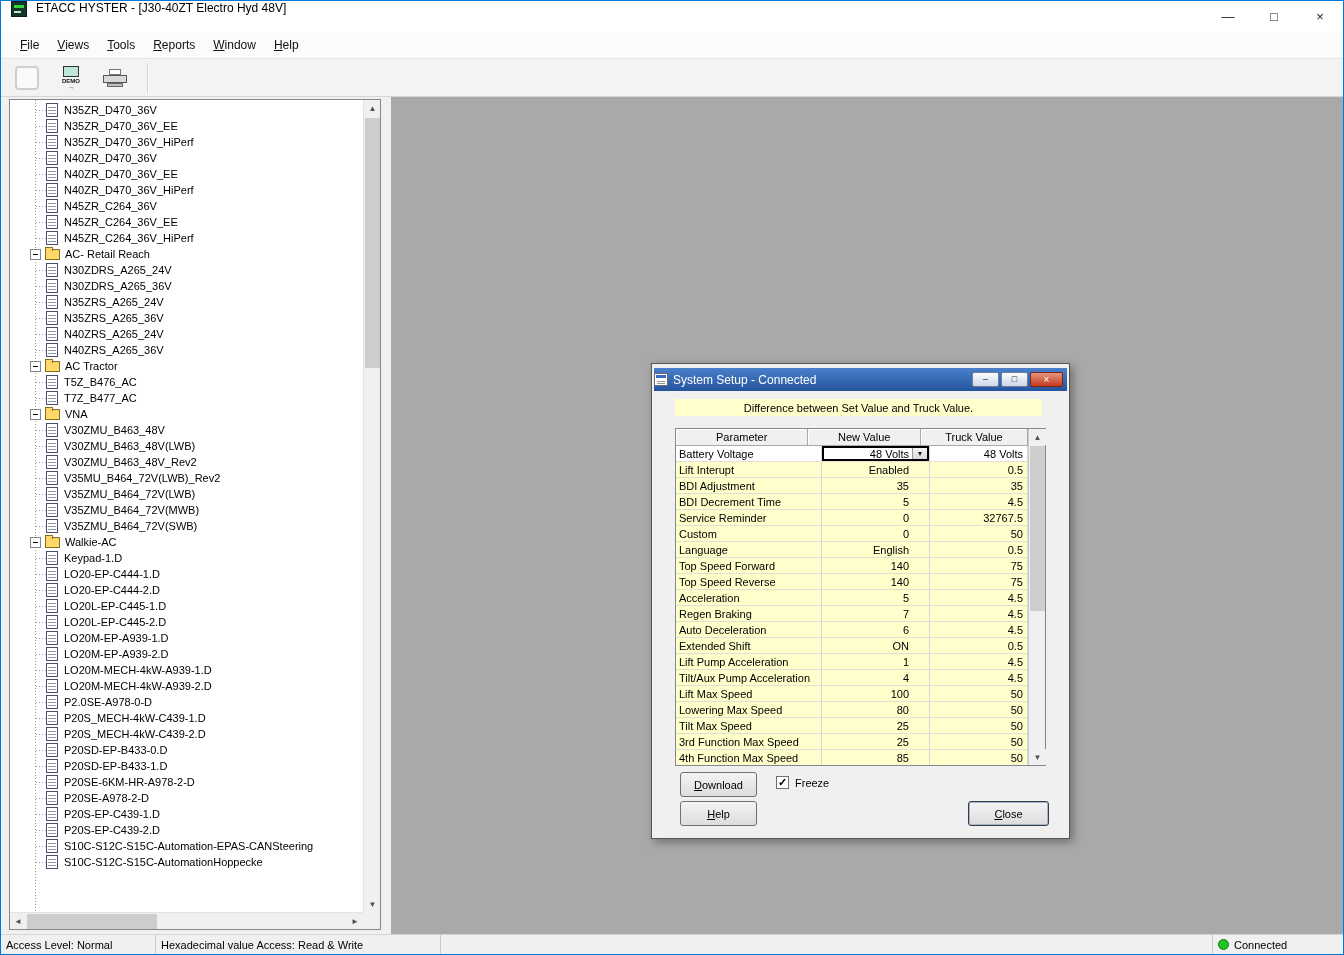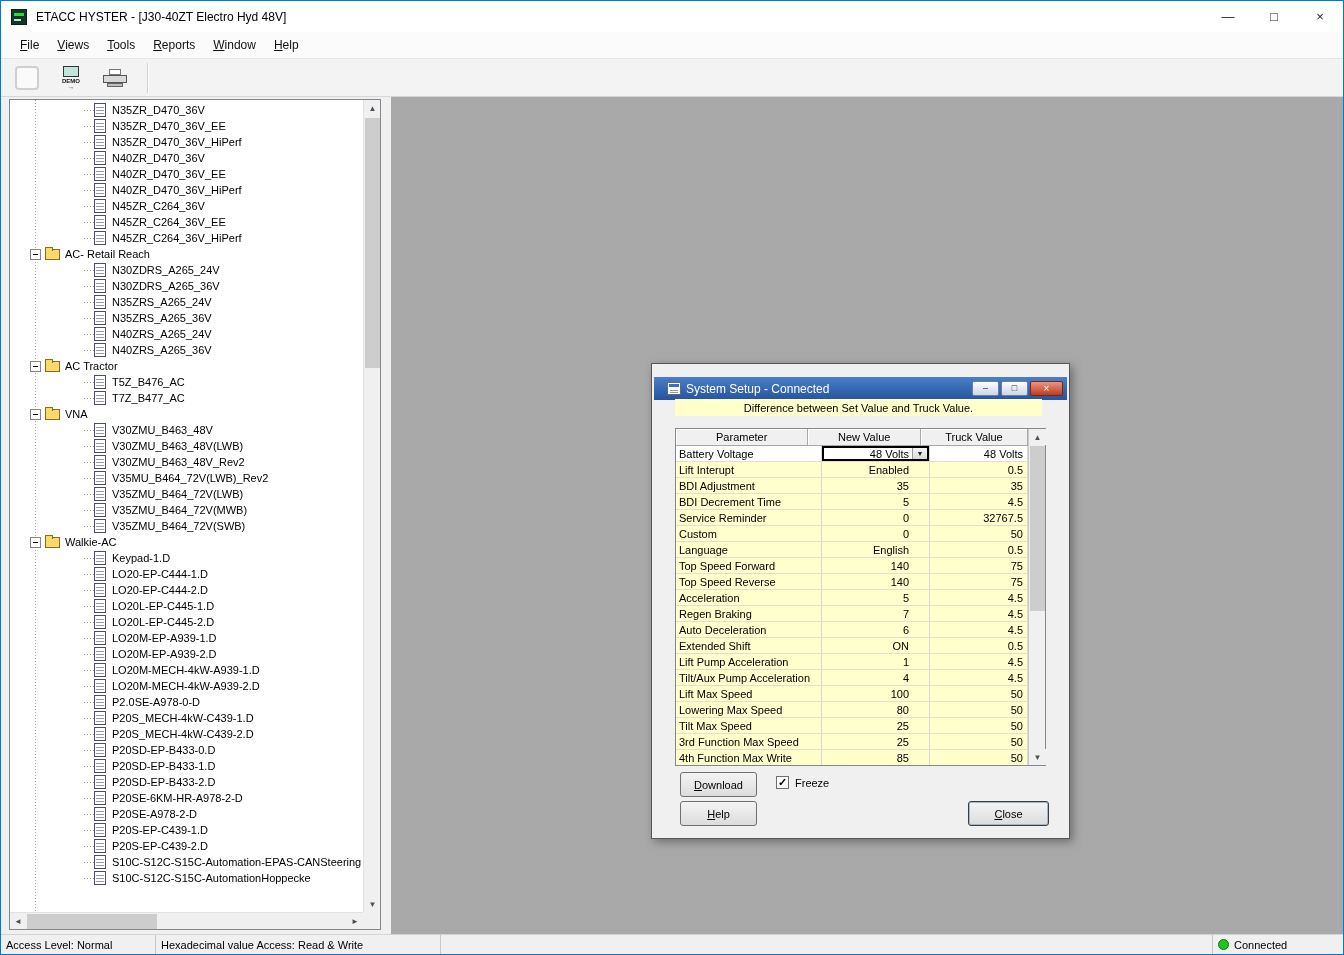--- a/index.html
+++ b/index.html
@@ -1,20 +1,20 @@
 <!DOCTYPE html>
 <html><head>
 <meta charset="utf-8">
 <style>
   * { margin:0; padding:0; box-sizing:border-box; }
   html,body { width:1344px; height:955px; font-family:"Liberation Sans", sans-serif; background:#fff; }
   .window { width:1344px; height:955px; border:1px solid #0078d7; display:flex; flex-direction:column; overflow:hidden; background:#fff; }
 
   
-  .titlebar { flex:0 0 31px; background:#ffffff; display:flex; align-items:center; }
+  .titlebar { flex:0 0 31px; background:#ffffff; display:flex; }
   .app-icon { width:16px; height:16px; margin-left:10px; background:#12372a; border:1px solid #0a2018; position:relative; }
   .app-icon::before { content:""; position:absolute; left:2px; top:3px; width:10px; height:3px; background:#35d43a; }
   .app-icon::after { content:""; position:absolute; left:2px; top:9px; width:7px; height:2px; background:#bfe8c0; }
   .title-text { font-size:12px; color:#000; margin-left:9px; flex:1; white-space:nowrap; }
   .win-controls { display:flex; height:100%; }
   .win-btn { width:46px; height:100%; display:flex; align-items:center; justify-content:center; font-size:13px; color:#222; }
 
   
   .menubar { flex:0 0 26px; background:#fbfbfb; display:flex; align-items:center; padding-left:10px; font-size:12px; color:#111; }
   .menu-item { padding:4px 9px; cursor:default; }
@@ -35,21 +35,21 @@
   
   .content { flex:1; position:relative; background:#f0f0f0; overflow:hidden; }
   .client-area { position:absolute; left:390px; top:0; right:0; bottom:0; background:#a9a9a9; }
 
   
   .tree-panel { position:absolute; left:8px; top:2px; width:372px; bottom:4px; background:#fff; border:1px solid #828790; overflow:hidden; }
   .tree-list { position:absolute; left:0; top:0; right:17px; bottom:17px; overflow:hidden; padding-top:2px;
     background-image:repeating-linear-gradient(to bottom,#9a9a9a 0 1px,transparent 1px 3px);
     background-size:1px 100%; background-position:25px 0; background-repeat:no-repeat; }
   .tree-row { height:16px; display:flex; align-items:center; font-size:11px; color:#000; position:relative; white-space:nowrap; background:#fff0; }
-  .tree-row.leaf { padding-left:36px;margin-left:48px; }
+  .tree-row.leaf { padding-left:36px; }
   .tree-row.leaf::before { content:""; position:absolute; left:26px; top:8px; width:18px; height:1px;
     background:repeating-linear-gradient(to right,#9a9a9a 0 1px,transparent 1px 3px); }
   .tree-row.folder { padding-left:20px; }
   .expander { width:11px; height:11px; border:1px solid #848484; background:#fff; display:flex; align-items:center; justify-content:center; margin-right:4px; flex:0 0 11px; }
   .expander::after { content:""; width:5px; height:1px; background:#000; }
   .folder-icon { width:15px; height:11px; background:#ffd86b; border:1px solid #8a6d1a; position:relative; margin-right:5px; flex:0 0 15px; }
   .folder-icon::before { content:""; position:absolute; left:-1px; top:-3px; width:6px; height:3px; background:#ffd86b; border:1px solid #8a6d1a; border-bottom:none; }
   .doc-icon { width:12px; height:14px; background:#fefefe; border:1px solid #4c4c6e; margin-right:6px; flex:0 0 12px; padding-top:1px; }
   .doc-icon i { display:block; height:1px; background:#8f9ab0; margin:2px 1px 0 1px; }
   .tree-row .lbl { overflow:hidden; }
@@ -58,21 +58,21 @@
   .sb-v { position:absolute; right:0; top:0; bottom:17px; width:17px; background:#f0f0f0; border-left:1px solid #e2e2e2; }
   .sb-h { position:absolute; left:0; right:17px; bottom:0; height:17px; background:#f0f0f0; border-top:1px solid #e2e2e2; }
   .sb-corner { position:absolute; right:0; bottom:0; width:17px; height:17px; background:#f0f0f0; }
   .sb-btn { position:absolute; width:17px; height:16px; display:flex; align-items:center; justify-content:center; font-size:8px; color:#505050; background:#f0f0f0; }
   .sb-btn.h { width:16px; height:17px; }
   .sb-thumb-v { position:absolute; left:1px; width:15px; background:#cdcdcd; }
   .sb-thumb-h { position:absolute; top:1px; height:15px; background:#cdcdcd; }
 
   
   .dialog { position:absolute; left:650px; top:266px; width:419px; height:476px; background:#f0f0f0; border:1px solid #565656; box-shadow:3px 3px 9px rgba(0,0,0,.35); }
-  .dlg-titlebar { position:absolute; left:2px; top:13px; right:2px; height:23px; background:linear-gradient(to bottom,#4a7fcb,#24549c); display:flex; align-items:center; padding-left:13px; color:#fff; font-size:12px; }
+  .dlg-titlebar { position:absolute; left:2px; top:4px; right:2px; height:23px; background:linear-gradient(to bottom,#4a7fcb,#24549c); display:flex; align-items:center; padding-left:0; color:#fff; font-size:12px; }
   .dlg-icon { width:14px; height:13px; background:#fff; border:1px solid #667; position:relative; margin-right:5px; flex:0 0 14px; }
   .dlg-icon::before { content:""; position:absolute; left:1px; top:1px; right:1px; height:3px; background:#3a6ec4; }
   .dlg-icon::after { content:""; position:absolute; left:2px; top:7px; width:8px; height:1px; background:#999; box-shadow:0 2px 0 #999; }
   .dlg-title { flex:1; }
   .dlg-btns { display:flex; gap:2px; margin-right:4px; }
   .dlg-btn { width:27px; height:15px; border:1px solid #6d7f9c; border-radius:2px; background:linear-gradient(to bottom,#fdfdfd,#ccd6e6); display:flex; align-items:center; justify-content:center; font-size:9px; color:#223; line-height:1; }
   .dlg-btn.close { width:33px; background:linear-gradient(to bottom,#e9967f,#c03a1f); border-color:#7e2413; color:#fff; font-size:10px; }
 
   .dlg-banner { position:absolute; left:23px; top:35px; width:367px; height:17px; background:#ffffcc; font-size:11px; display:flex; align-items:center; justify-content:center; color:#000; }
 
@@ -479,28 +479,20 @@
               <i></i>
             </span>
             <span class="lbl">P20SD-EP-B433-1.D</span>
           </div>
           <div class="tree-row leaf">
             <span class="doc-icon">
               <i></i>
               <i></i>
               <i></i>
             </span>
-            <span class="lbl">P20SD-EP-B433-2.D</span>
-          </div>
-          <div class="tree-row leaf">
-            <span class="doc-icon">
-              <i></i>
-              <i></i>
-              <i></i>
-            </span>
             <span class="lbl">P20SE-6KM-HR-A978-2-D</span>
           </div>
           <div class="tree-row leaf">
             <span class="doc-icon">
               <i></i>
               <i></i>
               <i></i>
             </span>
             <span class="lbl">P20SE-A978-2-D</span>
           </div>
@@ -664,21 +656,21 @@
               <span class="tc c-param">Tilt Max Speed</span>
               <span class="tc c-new">25</span>
               <span class="tc c-truck">50</span>
             </div>
             <div class="trow diff">
               <span class="tc c-param">3rd Function Max Speed</span>
               <span class="tc c-new">25</span>
               <span class="tc c-truck">50</span>
             </div>
             <div class="trow diff">
-              <span class="tc c-param">4th Function Max Write</span>
+              <span class="tc c-param">4th Function Max Speed</span>
               <span class="tc c-new">85</span>
               <span class="tc c-truck">50</span>
             </div>
           </div>
         <div class="tbl-sb">
           <span class="sb-btn" style="top:0;">▲</span>
           <span class="sb-thumb-v" style="top:17px;height:165px;"></span>
           <span class="sb-btn" style="bottom:0;">▼</span>
         </div>
       </div>

